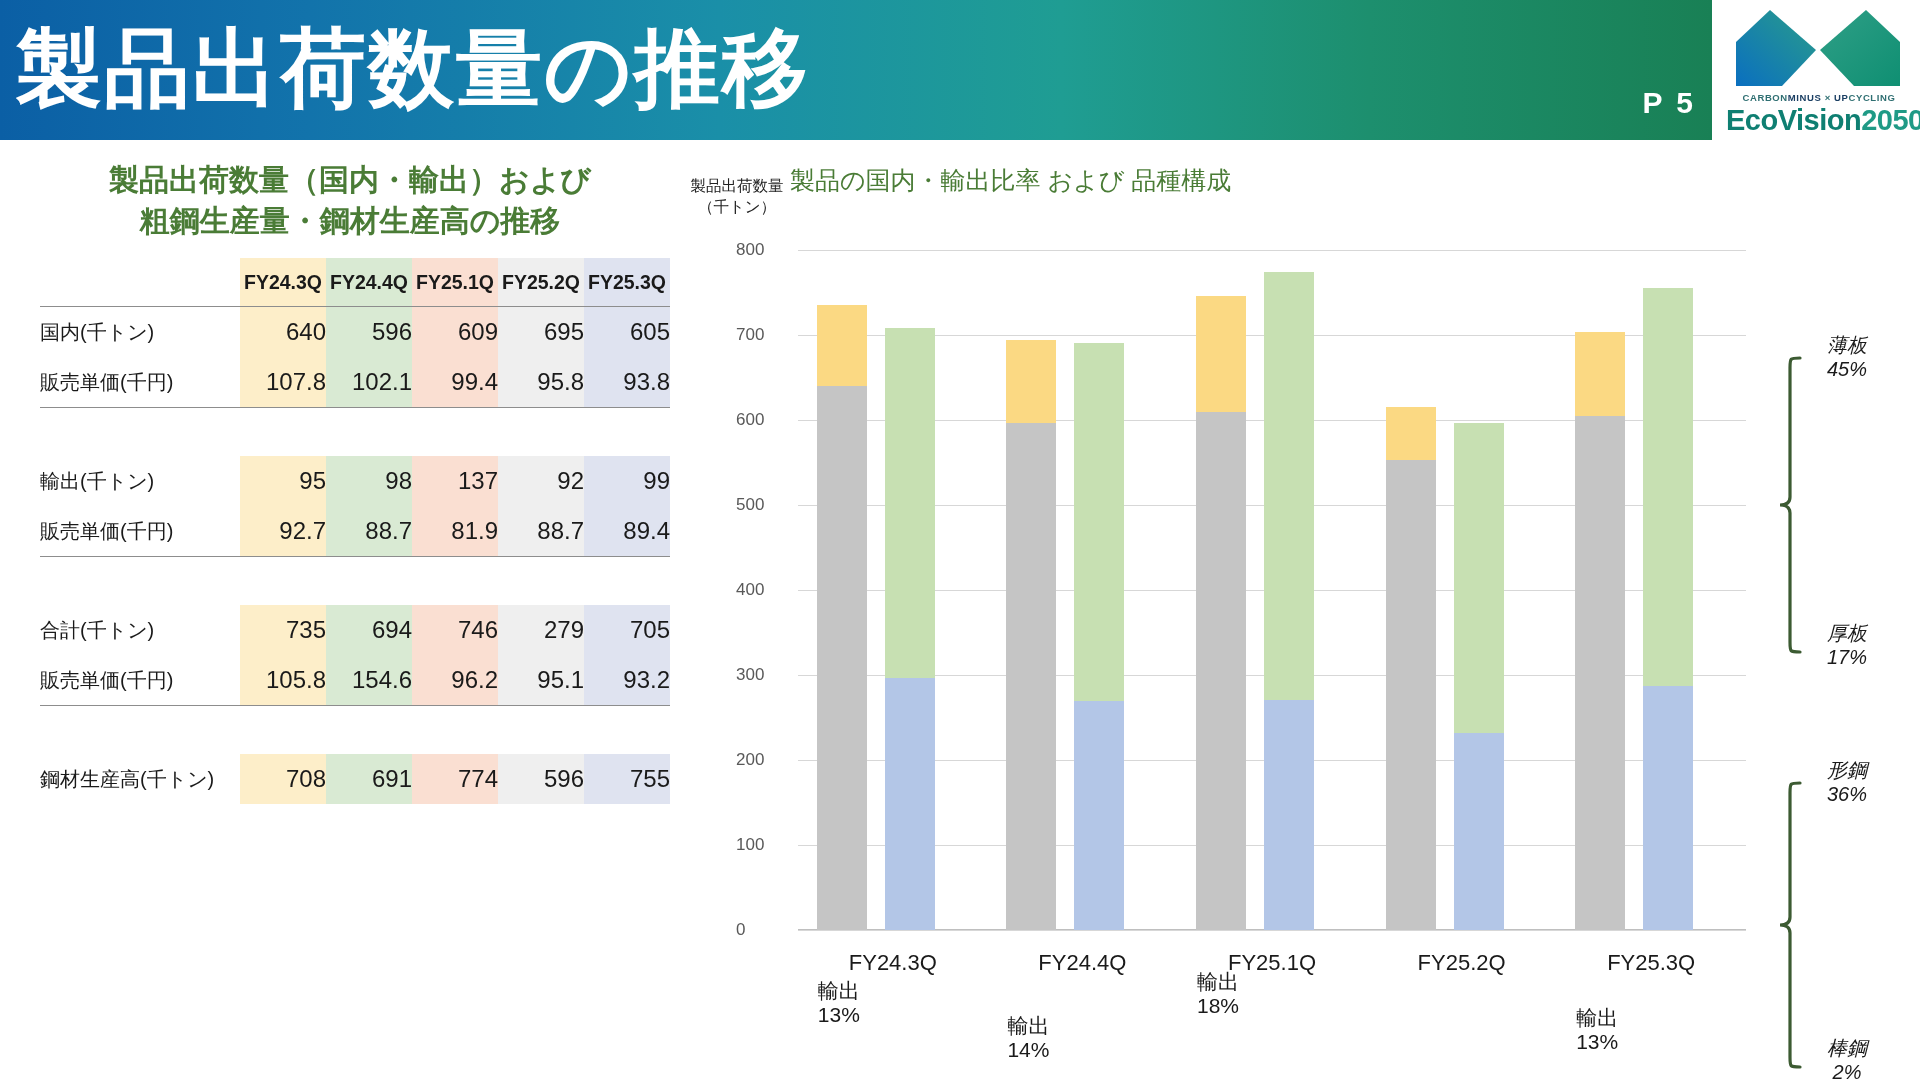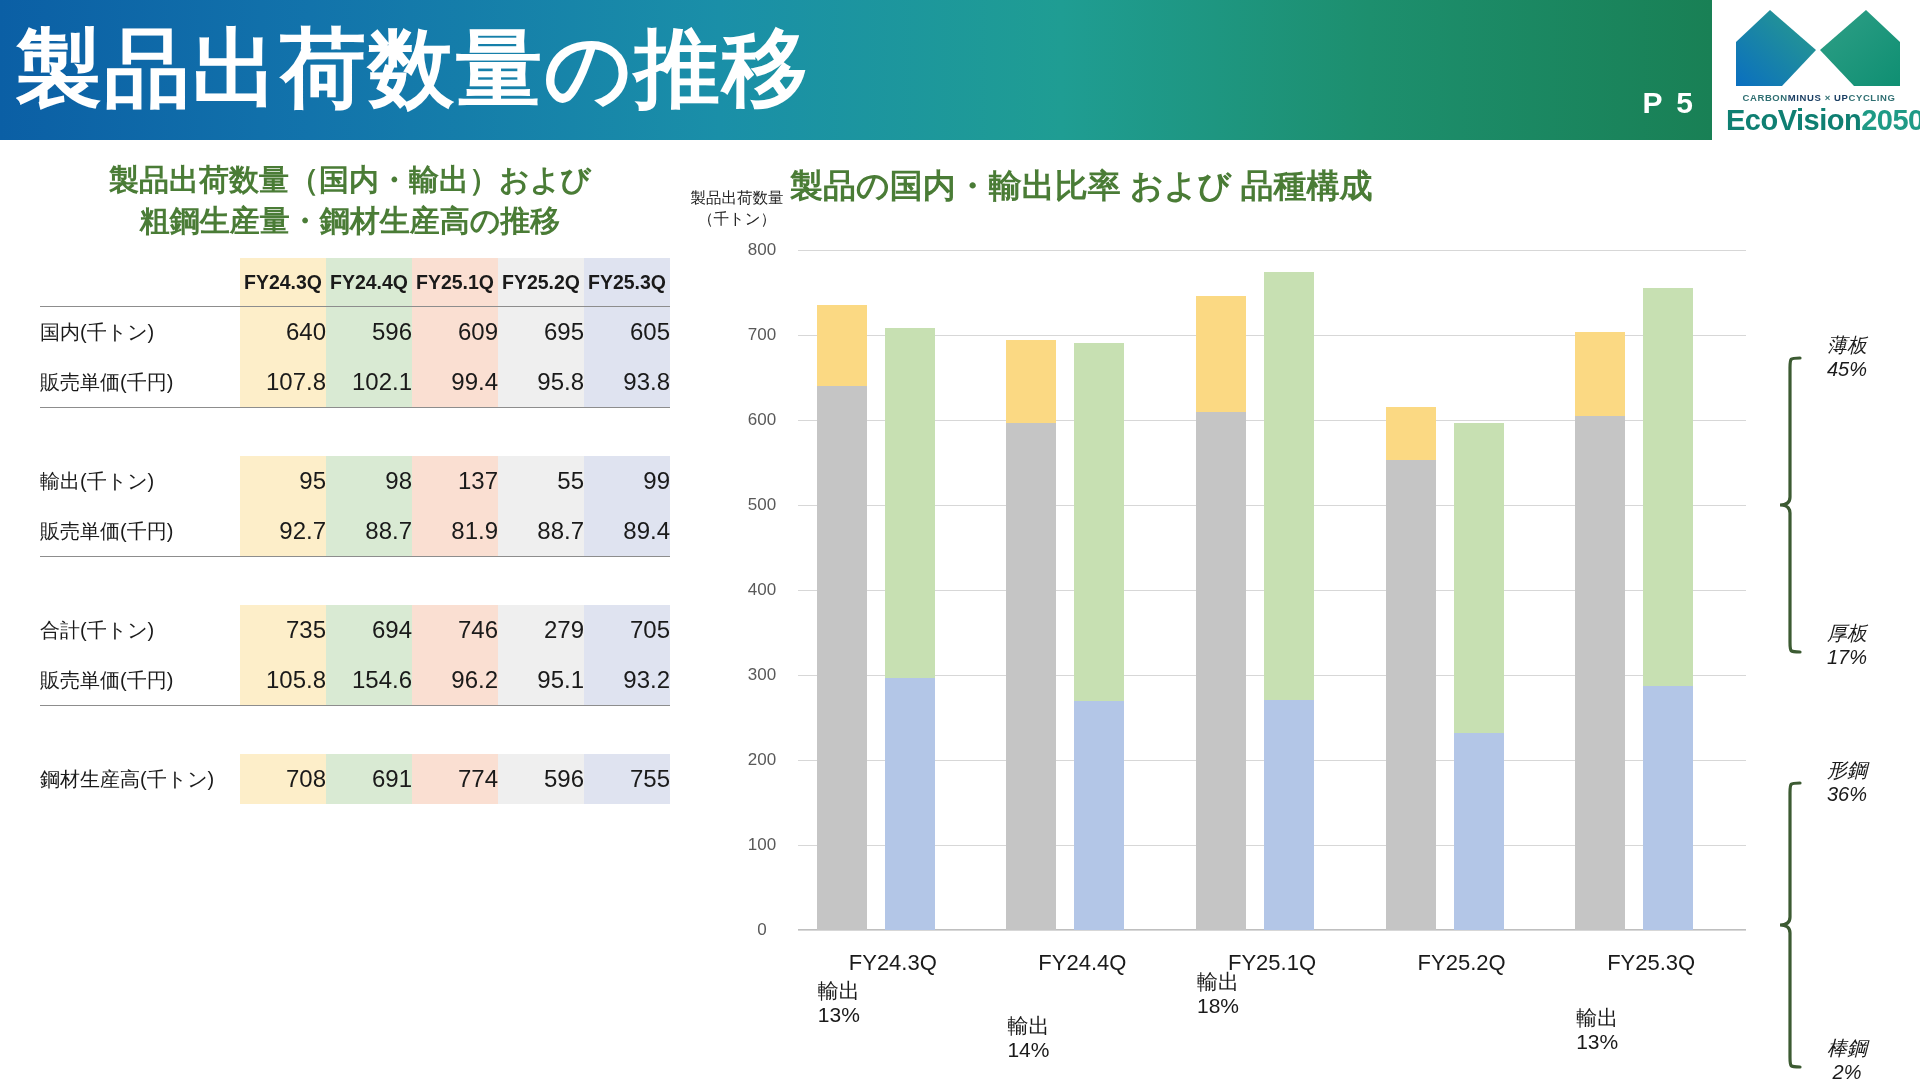--- a/index.html
+++ b/index.html
@@ -38,26 +38,26 @@
   td.cell{height:50px;font-size:24px;color:#1a1a1a;text-align:right;padding-right:12px;vertical-align:middle;
     font-family:"Liberation Sans",sans-serif;}
   td.rowlabel{font-size:20px;color:#1a1a1a;text-align:left;padding-left:4px;vertical-align:middle;white-space:nowrap;}
   tr.rule-row td{height:0;border-bottom:1.6px solid #8d8d8d;}
   tr.gap-row td{height:48px;background:#ffffff !important;}
   .c0{background:#fdeec9;} .c1{background:#d9ead3;} .c2{background:#fadfd2;}
   .c3{background:#efefef;} .c4{background:#dfe3f0;}
 
   
   .right-panel{position:absolute;left:700px;top:140px;width:1220px;height:940px;}
-  .chart-title{position:absolute;left:90px;top:24px;font-size:33px;font-weight:700;color:#4a7c36;white-space:nowrap;}
-  .ylabel{position:absolute;left:-28px;top:48px;width:130px;text-align:center;font-size:15.5px;color:#222;line-height:1.35;}
+  .chart-title{position:absolute;left:90px;top:24px;font-size:25px;font-weight:400;color:#4a7c36;white-space:nowrap;}
+  .ylabel{position:absolute;left:-28px;top:36px;width:130px;text-align:center;font-size:15.5px;color:#222;line-height:1.35;}
 
   .plot{position:absolute;left:36px;top:110px;width:1010px;height:680px;}
   .gridline{position:absolute;left:62px;width:948px;height:1px;background:#d7d7d7;}
-  .ytick{position:absolute;left:0;width:52px;text-align:center;font-size:17px;color:#595959;transform:translateY(-10px);}
+  .ytick{position:absolute;left:0;width:52px;text-align:left;font-size:17px;color:#595959;transform:translateY(-10px);}
   .axis-base{position:absolute;left:62px;bottom:0;width:948px;height:1.5px;background:#bfbfbf;}
 
   .group{position:absolute;bottom:0;width:176px;}
   .bar{position:absolute;bottom:0;width:50px;}
   .bar-left{left:12px;}
   .bar-right{left:80px;}
   .seg{position:absolute;left:0;width:100%;}
   .seg-domestic{background:#c5c5c5;}
   .seg-export{background:#fbd983;}
   .seg-plate{background:#c7e0b2;}
@@ -172,21 +172,21 @@
           <td></td>
             <td></td>
             <td></td>
         </tr>
 
         <tr>
           <td class="rowlabel">輸出(千トン)</td>
           <td class="cell c0">95</td>
           <td class="cell c1">98</td>
           <td class="cell c2">137</td>
-          <td class="cell c3">55</td>
+          <td class="cell c3">92</td>
           <td class="cell c4">99</td>
         </tr>
         <tr>
           <td class="rowlabel">販売単価(千円)</td>
           <td class="cell c0">92.7</td>
           <td class="cell c1">88.7</td>
           <td class="cell c2">81.9</td>
           <td class="cell c3">88.7</td>
           <td class="cell c4">89.4</td>
         </tr>

